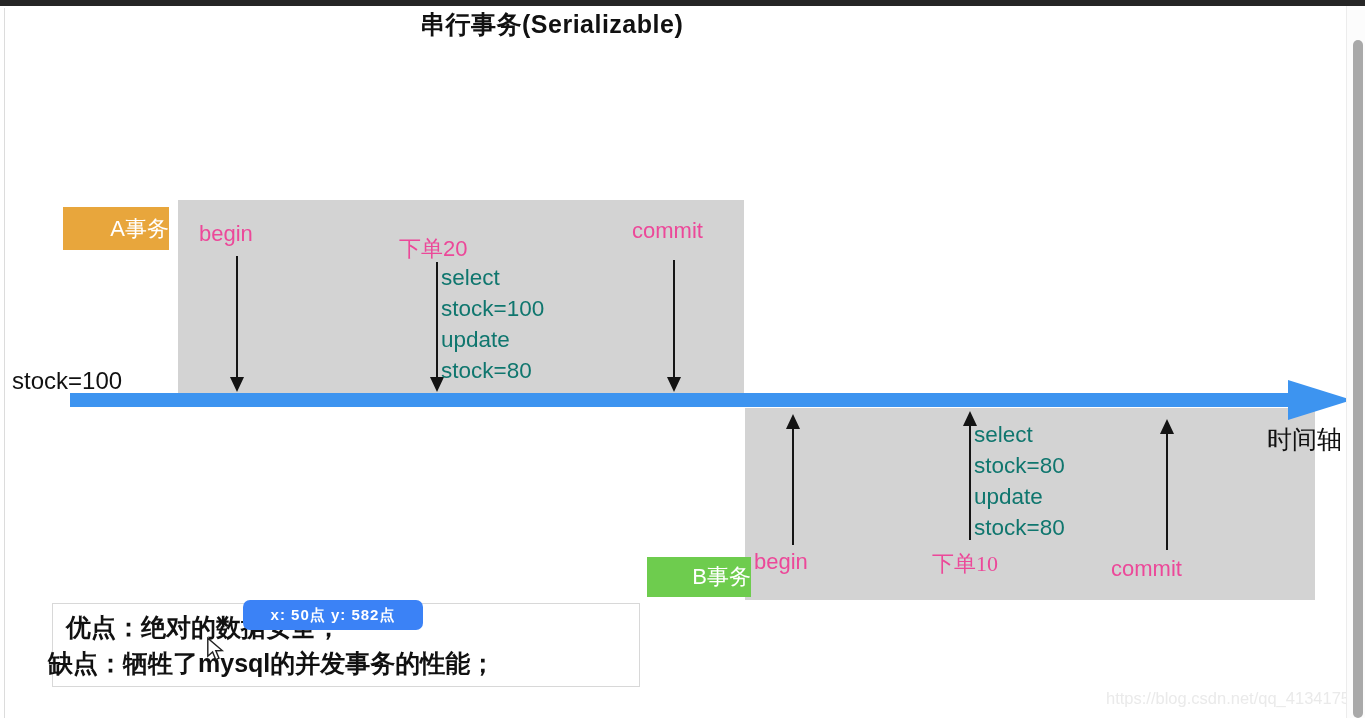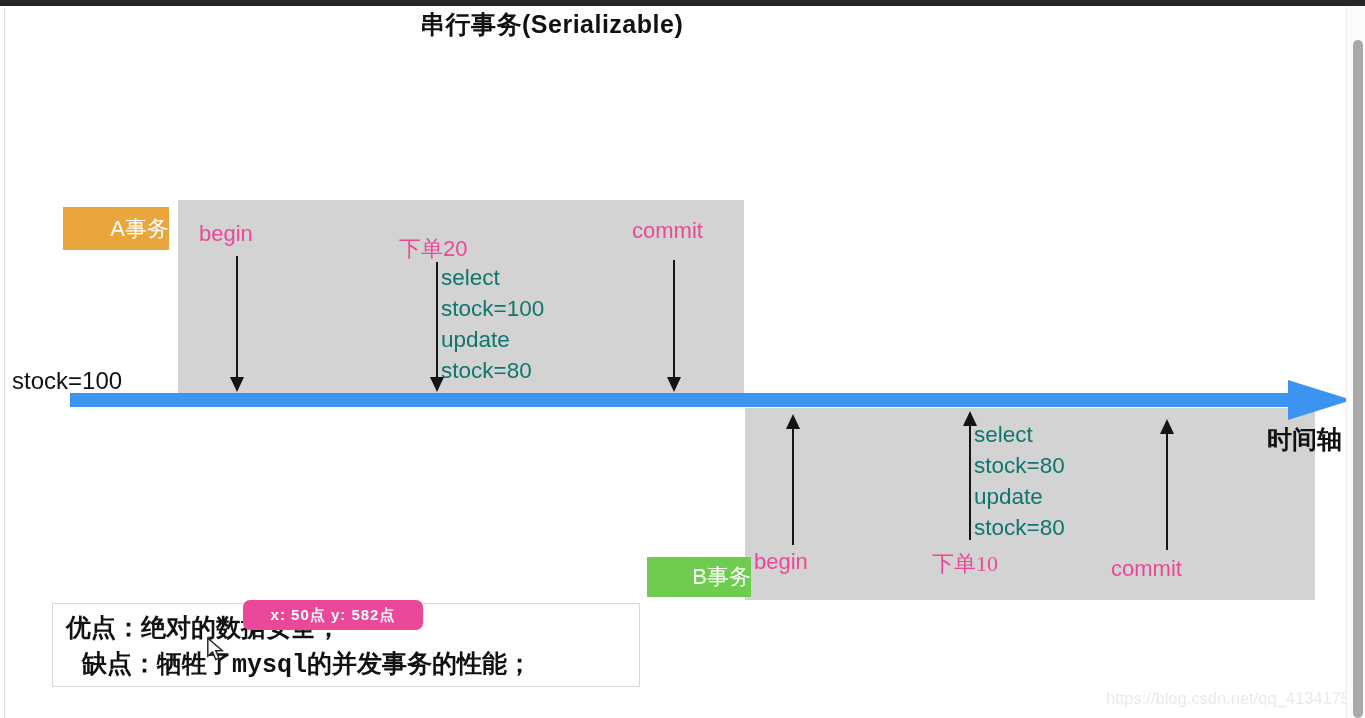--- a/index.html
+++ b/index.html
@@ -33,30 +33,30 @@
   .detail-block{font-size:22.5px;color:#0f766e;line-height:31px;white-space:nowrap;}
 
   .arrow-line{width:2px;background:#141414;}
   .head-down{width:0;height:0;border-left:7px solid transparent;border-right:7px solid transparent;border-top:15px solid #141414;}
   .head-up{width:0;height:0;border-left:7px solid transparent;border-right:7px solid transparent;border-bottom:15px solid #141414;}
 
   .stock-label{left:12px;top:367px;font-size:24px;color:#111;}
 
   .timeline-bar{left:70px;top:393px;width:1222px;height:14px;background:#3d94f0;}
   .timeline-head{left:1288px;top:380px;width:0;height:0;border-top:20px solid transparent;border-bottom:20px solid transparent;border-left:64px solid #3d94f0;}
-  .axis-label{left:1267px;top:423px;font-size:25px;font-weight:bold;color:#111;white-space:nowrap;}
+  .axis-label{left:1267px;top:423px;font-size:25px;font-weight:normal;color:#111;white-space:nowrap;}
 
   .notes-box{left:52px;top:603px;width:586px;height:82px;background:#ffffff;border:1px solid #d8d8d8;}
   .note-line{font-size:25px;font-weight:bold;color:#111;white-space:nowrap;}
   .note-pros{left:66px;top:611px;}
-  .note-cons{left:82px;top:647px;font-family:Liberation Mono, monospace;}
+  .note-cons{left:48px;top:647px;}
 
   .coord-tooltip{
     left:243px;top:600px;min-width:160px;height:30px;
-    background:#ec4899;border-radius:7px;
+    background:#3b82f6;border-radius:7px;
     color:#fff;font-size:15px;font-weight:bold;
     display:flex;align-items:center;justify-content:center;
     padding:0 10px;letter-spacing:1px;z-index:6;
   }
 
   .watermark{left:1106px;top:689px;font-size:16.5px;color:#eaeaea;white-space:nowrap;z-index:2;}
 
   .scroll-strip{left:1346px;top:6px;width:19px;height:712px;background:#fcfcfc;border-left:1px solid #ececec;z-index:8;}
   .scroll-thumb{position:absolute;left:6px;top:34px;width:10px;height:678px;background:#a9a9a9;border-radius:6px;}
 

